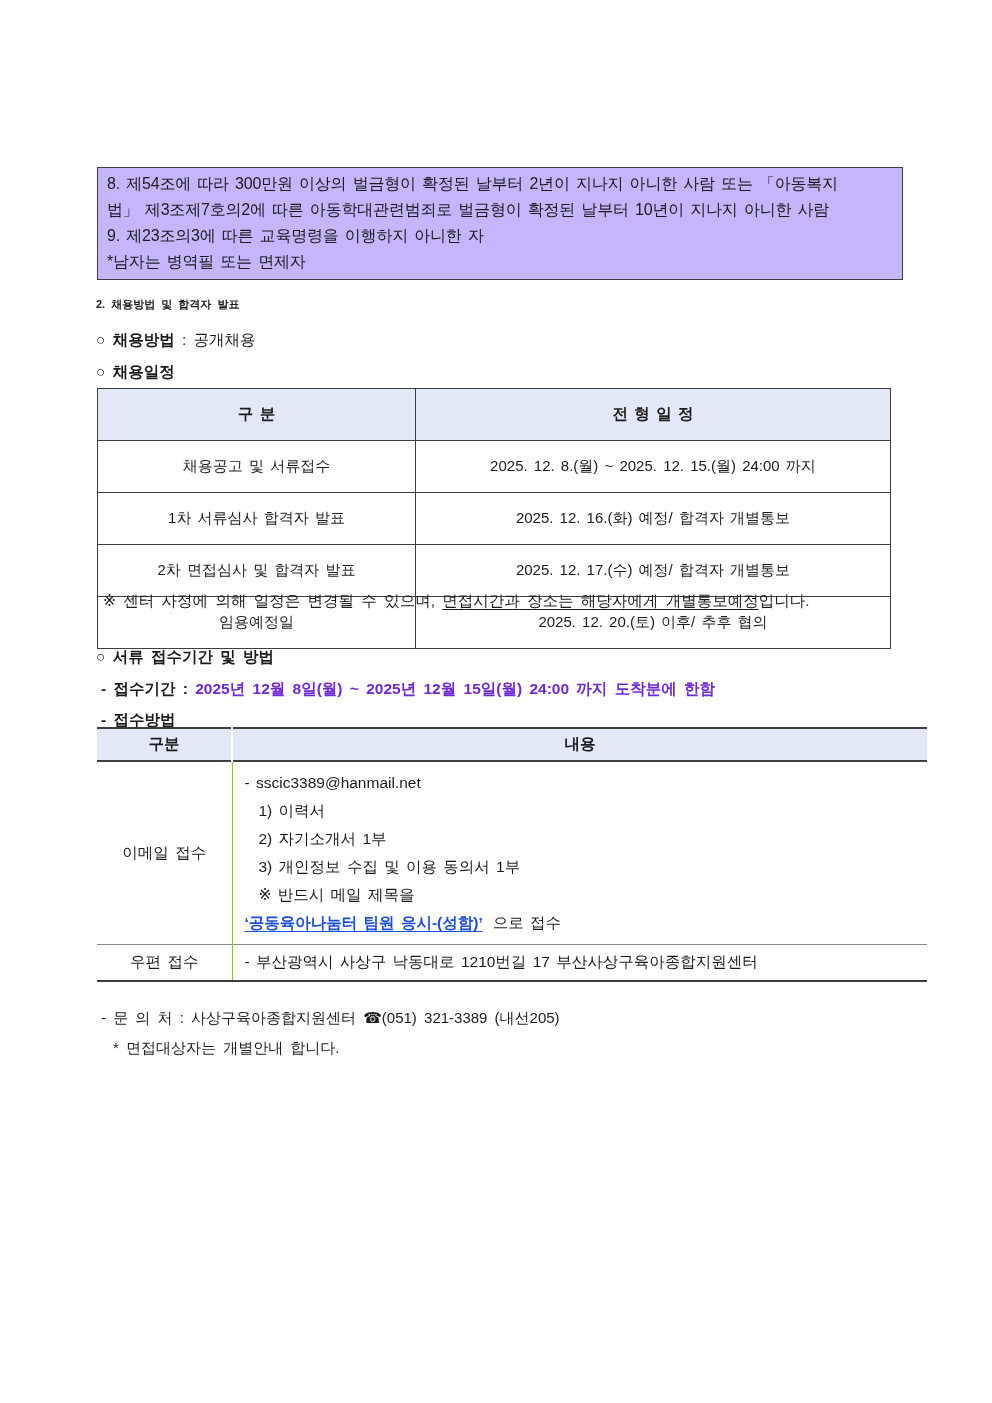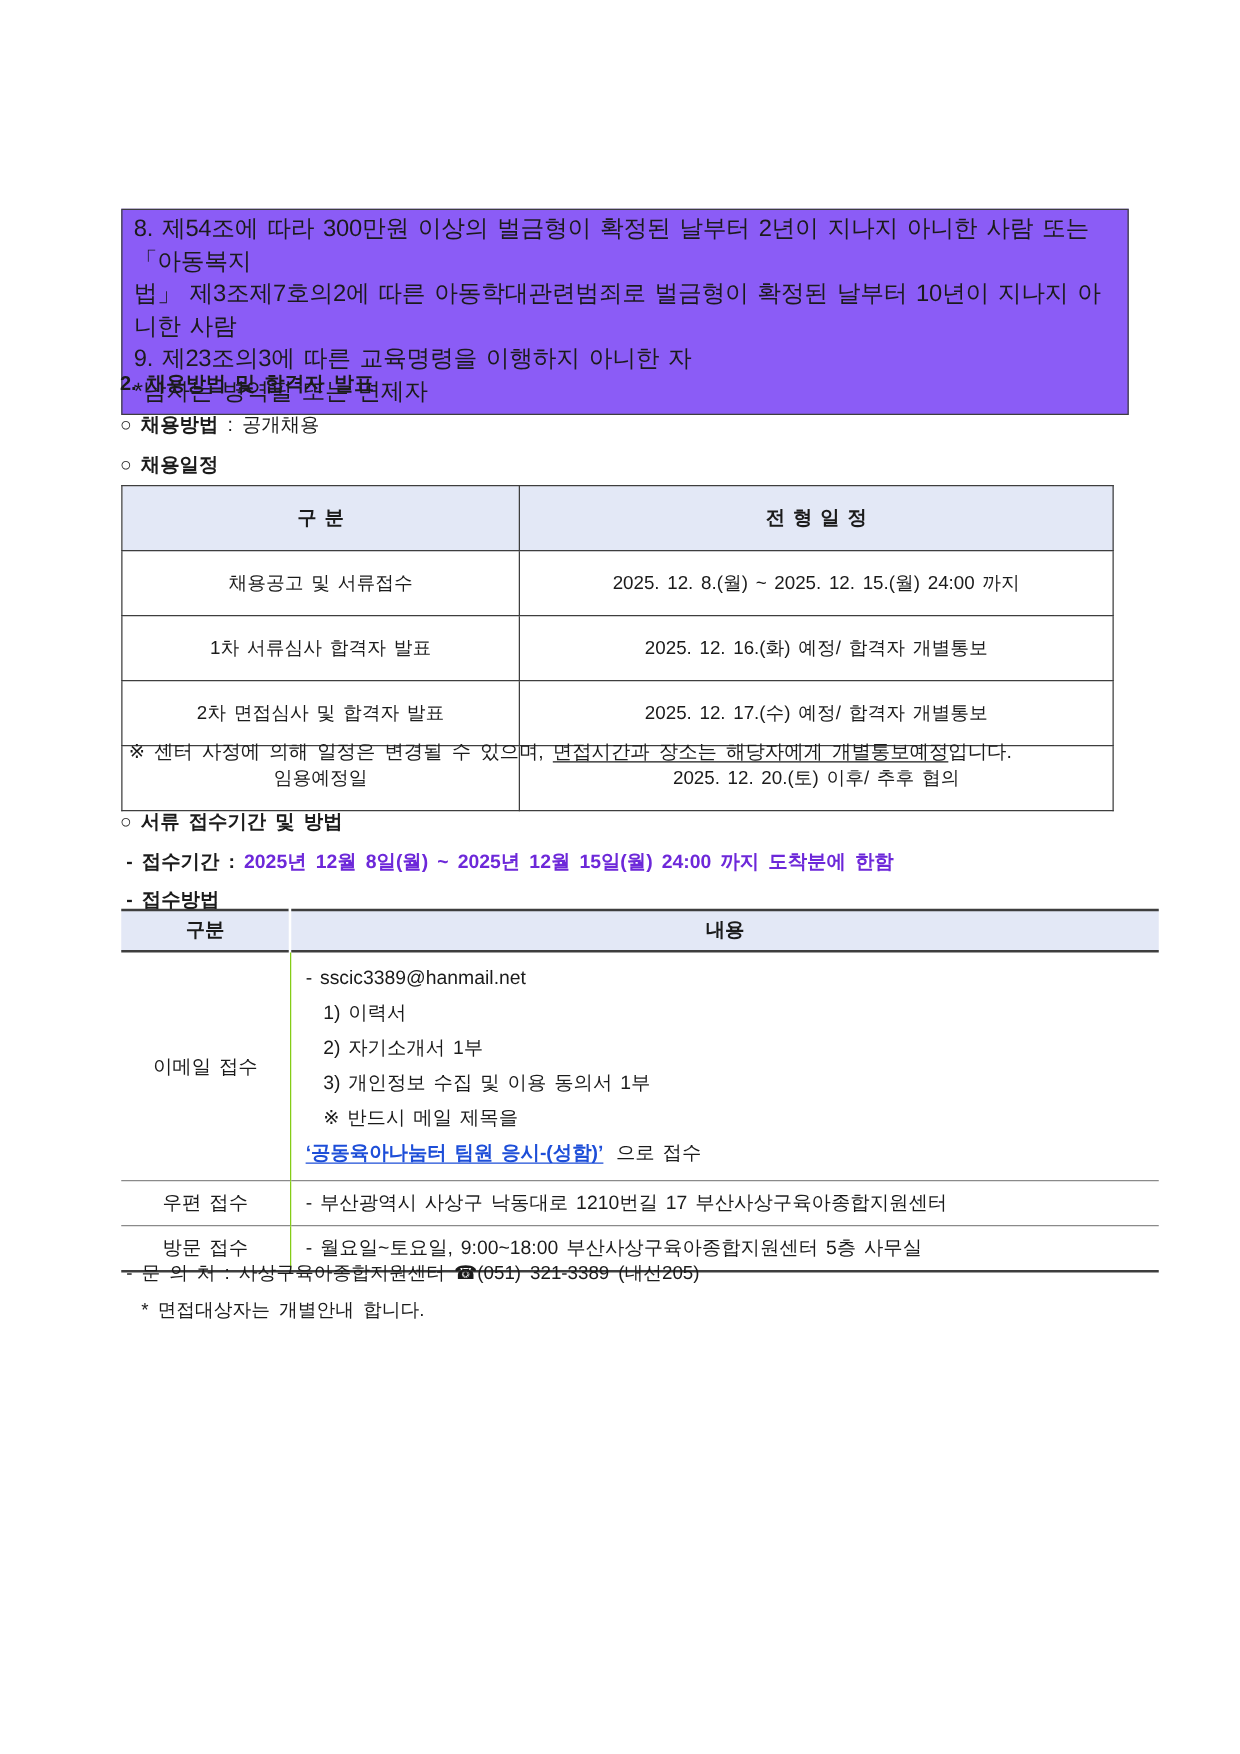--- a/index.html
+++ b/index.html
@@ -8,28 +8,28 @@
     position: relative;
     font-family: "Liberation Sans", "DejaVu Sans", sans-serif;
     color: #1b1b1b;
     -webkit-font-smoothing: antialiased;
   }
   .abs { position: absolute; }
 
   
   .notice-box {
     left: 97px; top: 167px; width: 806px;
-    background: #8b5cf6;
+    background: #c4b5fd;
     border: 1.6px solid #3e3e3e;
     padding: 3px 9px 4px 9px;
-    font-size: 19px; line-height: 26px;
+    font-size: 16px; line-height: 26px;
     word-spacing: 2px; letter-spacing: -0.2px;
   }
 
-  .sec-title { left: 96px; top: 297px; font-size: 16px; font-weight: bold; word-spacing: 3px; text-align: right; }
+  .sec-title { left: 96px; top: 297px; font-size: 11px; font-weight: bold; word-spacing: 3px; text-align: right; }
   .line-15 { font-size: 15.5px; word-spacing: 3px; }
   .bold { font-weight: bold; }
   .method-line { left: 96px; top: 330px; }
   .schedule-line { left: 96px; top: 362px; }
 
   
   table.schedule {
     position: absolute; left: 97px; top: 388px; width: 794px;
     border-collapse: collapse; table-layout: fixed;
     font-size: 15px; word-spacing: 2px;
@@ -158,21 +158,17 @@
         <div class="cline indent">※ 반드시 메일 제목을</div>
         <div class="cline">
           <span class="link">‘공동육아나눔터 팀원 응시-(성함)’</span><span class="link-suffix">으로 접수</span>
         </div>
       </td>
     </tr>
     <tr class="short">
       <td class="lbl">우편 접수</td>
       <td class="content">- 부산광역시 사상구 낙동대로 1210번길 17 부산사상구육아종합지원센터</td>
     </tr>
-    <tr class="short">
-      <td class="lbl">방문 접수</td>
-      <td class="content">- 월요일~토요일, 9:00~18:00 부산사상구육아종합지원센터 5층 사무실</td>
-    </tr>
   </tbody>
 </table>
 
 <div class="abs contact-line">- 문 의 처 : 사상구육아종합지원센터 ☎(051) 321-3389 (내선205)</div>
 <div class="abs contact-note">* 면접대상자는 개별안내 합니다.</div>
 
 </body></html>

